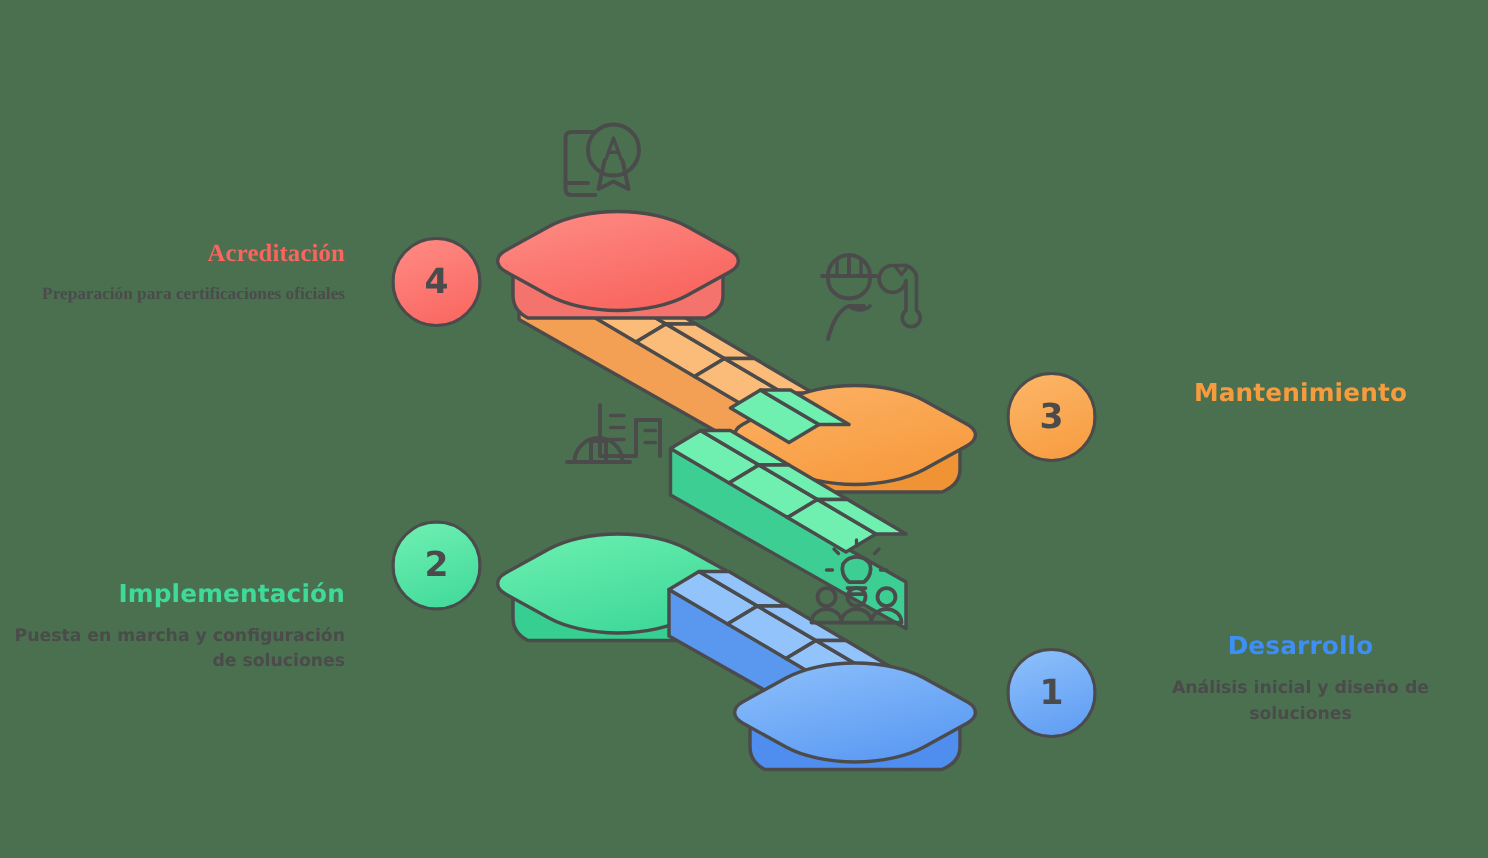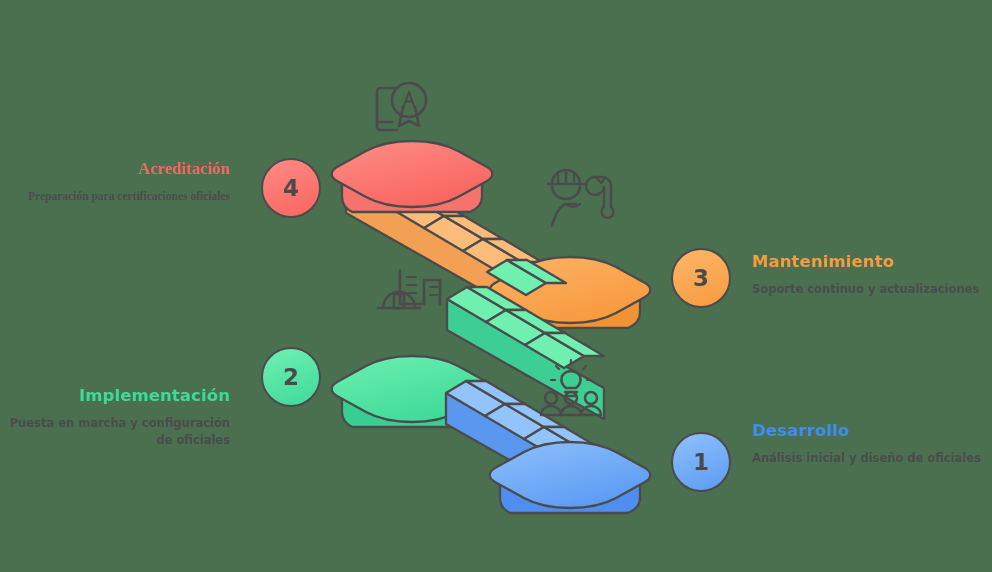--- a/index.html
+++ b/index.html
@@ -50,21 +50,21 @@
     letter-spacing: 0.1px;
   }
   .step-label .ds {
     font-size: 11.5px;
     font-weight: 700;
     color: #4b4b4b;
     line-height: 1.45;
     margin: 0;
   }
   .left-label { text-align: right; }
-  .right-label { text-align: left; }
+  .right-label { text-align: center; }
 
   
   #label-4 { left: 0px;   top: 160px; font-family: Liberation Serif, serif; }
   #label-2 { left: 0px;   top: 348px; margin-top: 39px; }
   #label-3 { left: 752px; top: 253px; }
   #label-1 { left: 752px; top: 422px; }
 
   
   .badge {
     position: absolute;
@@ -285,26 +285,25 @@
   <div class="badge" id="badge-2">2</div>
   <div class="badge" id="badge-1">1</div>
 
   <div class="step-label left-label" id="label-4">
     <p class="hd" style="color:#f9655f">Acreditación</p>
     <p class="ds">Preparación para certificaciones oficiales</p>
   </div>
 
   <div class="step-label left-label" id="label-2">
     <p class="hd" style="color:#3fd99a">Implementación</p>
-    <p class="ds">Puesta en marcha y configuración de oficiales</p>
+    <p class="ds">Puesta en marcha y configuración de soluciones</p>
   </div>
 
   <div class="step-label right-label" id="label-3">
     <p class="hd" style="color:#f79b3f">Mantenimiento</p>
-    <p class="ds">Soporte continuo y actualizaciones</p>
   </div>
 
   <div class="step-label right-label" id="label-1">
     <p class="hd" style="color:#3d8ef5">Desarrollo</p>
-    <p class="ds">Análisis inicial y diseño de oficiales</p>
+    <p class="ds">Análisis inicial y diseño de soluciones</p>
   </div>
 
 </div>
 
 </body></html>

